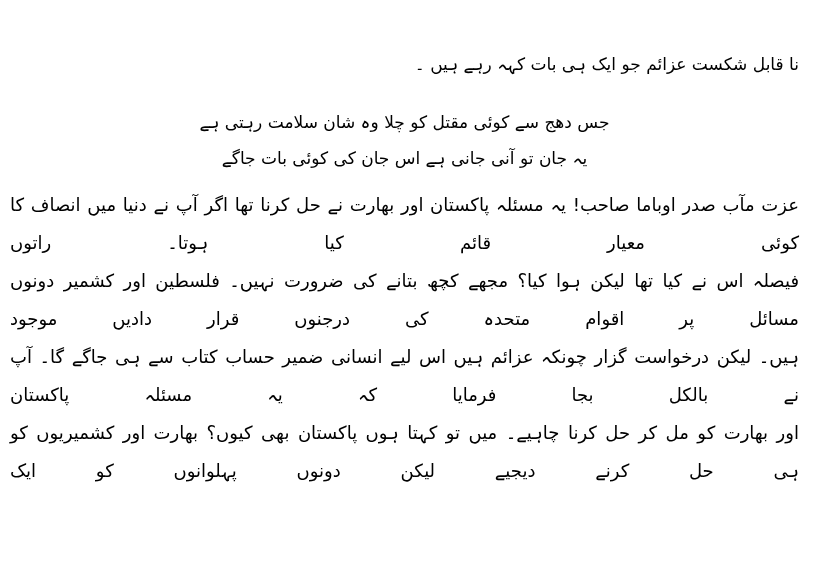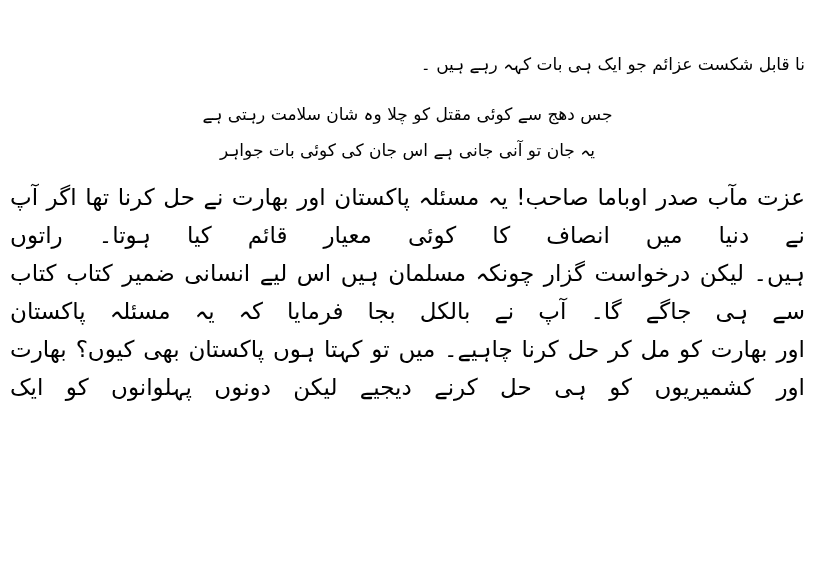--- a/index.html
+++ b/index.html
@@ -11,59 +11,60 @@
     width: 815px;
     height: 583px;
     overflow: hidden;
     font-family: "DejaVu Sans", sans-serif;
     color: #000000;
   }
   .page {
     width: 815px;
     height: 583px;
     box-sizing: border-box;
-    padding: 48px 10px 0 10px;
+    padding: 48px 16px 0 10px;
     direction: rtl;
   }
   .intro-line {
     text-align: right;
     font-size: 17px;
     line-height: 32px;
   }
   .couplet {
-    margin-top: 16px;
+    margin-top: 24px;
     text-align: center;
   }
   .verse {
     font-size: 17px;
     line-height: 36px;
   }
   .paragraph {
     margin-top: 10px;
   }
   .pline {
-    font-size: 23px;
+    font-size: 18px;
     line-height: 38px;
     text-align: justify;
     text-align-last: justify;
     word-spacing: 1px;
   }
 </style>
 </head>
 <body>
 
 <div class="page">
 
   <div class="intro-line">نا قابل شکست عزائم جو ایک ہی بات کہہ رہے ہیں ۔</div>
 
   <div class="couplet">
     <div class="verse">جس دھج سے کوئی مقتل کو چلا وہ شان سلامت رہتی ہے</div>
-    <div class="verse">یہ جان تو آنی جانی ہے اس جان کی کوئی بات جواہر</div>
+    <div class="verse">یہ جان تو آنی جانی ہے اس جان کی کوئی بات جاگے</div>
   </div>
 
   <div class="paragraph">
     <div class="pline">عزت مآب صدر اوباما صاحب! یہ مسئلہ پاکستان اور بھارت نے حل کرنا تھا اگر آپ نے دنیا میں انصاف کا کوئی معیار قائم کیا ہوتا۔ راتوں</div>
-    <div class="pline">ہیں۔ لیکن درخواست گزار چونکہ مسلمان ہیں اس لیے انسانی ضمیر کتاب کتاب سے ہی جاگے گا۔ آپ نے بالکل بجا فرمایا کہ یہ مسئلہ پاکستان</div>
+    <div class="pline">فیصلہ اس نے کیا تھا لیکن ہوا کیا؟ مجھے کچھ بتانے کی ضرورت نہیں۔ فلسطین اور کشمیر دونوں مسائل پر اقوام متحدہ کی درجنوں قرار دادیں موجود</div>
+    <div class="pline">ہیں۔ لیکن درخواست گزار چونکہ عزائم ہیں اس لیے انسانی ضمیر حساب کتاب سے ہی جاگے گا۔ آپ نے بالکل بجا فرمایا کہ یہ مسئلہ پاکستان</div>
     <div class="pline">اور بھارت کو مل کر حل کرنا چاہیے۔ میں تو کہتا ہوں پاکستان بھی کیوں؟ بھارت اور کشمیریوں کو ہی حل کرنے دیجیے لیکن دونوں پہلوانوں کو ایک</div>
 
   </div>
 
 </div>
 
 </body></html>

